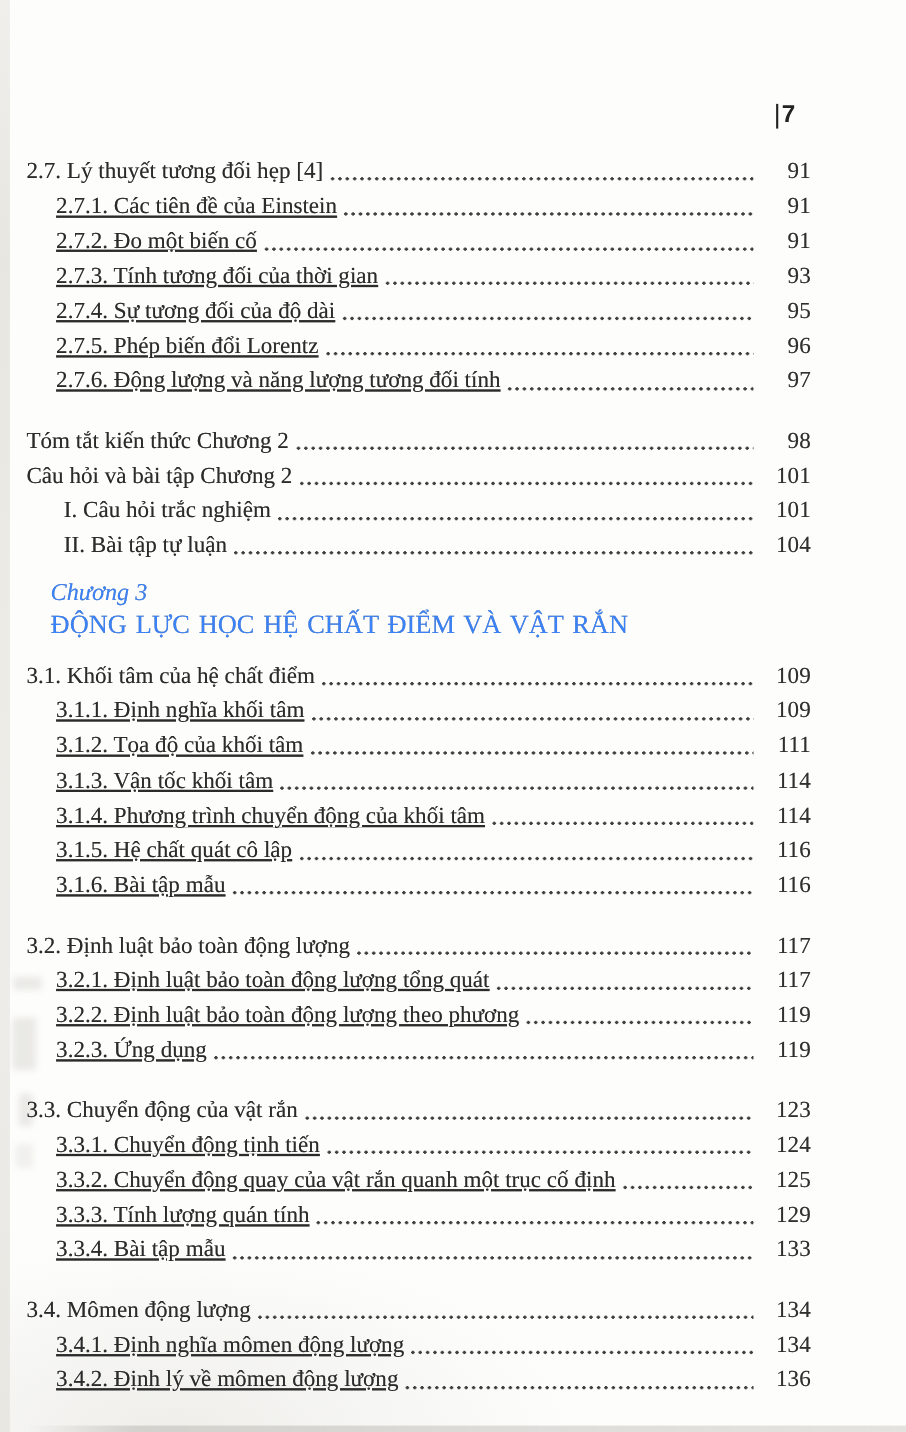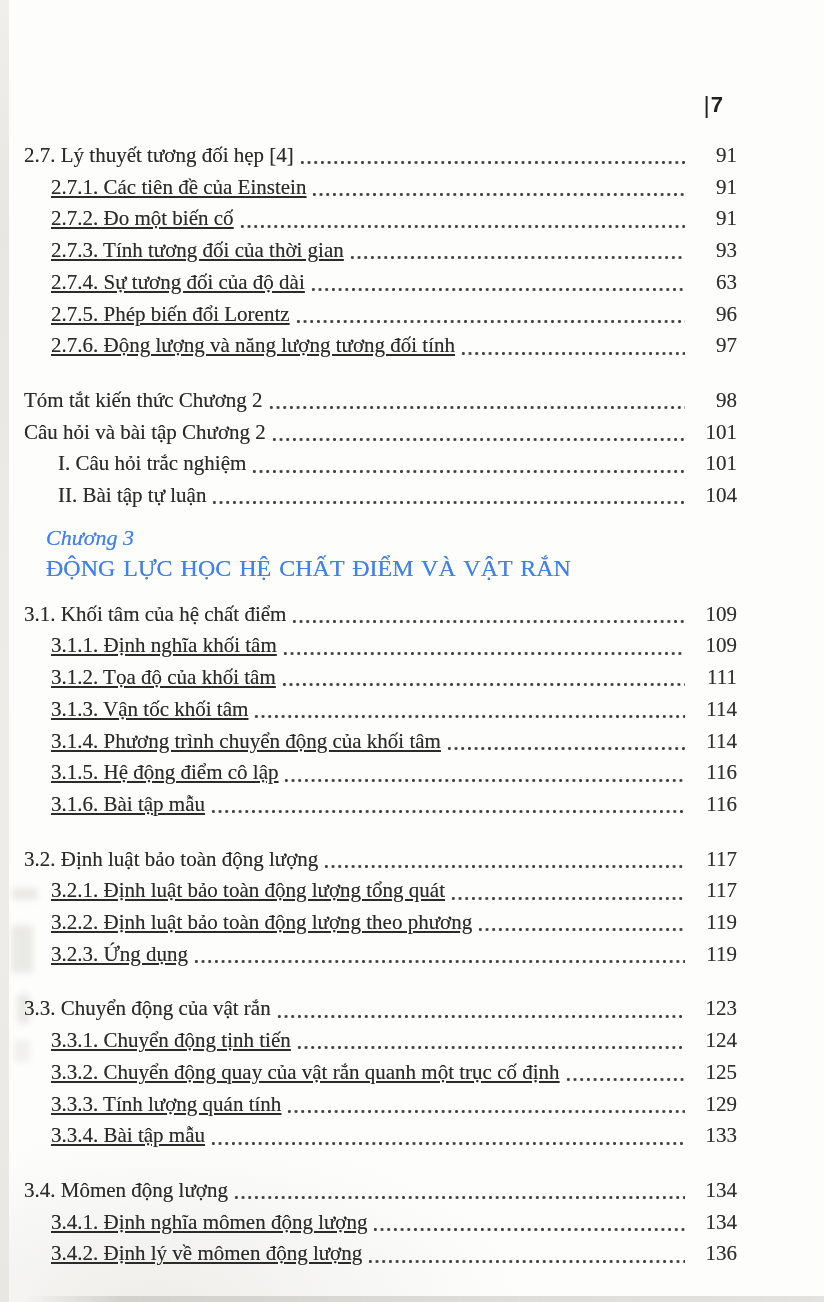--- a/index.html
+++ b/index.html
@@ -143,21 +143,21 @@
 
   <div class="row lvl1">
     <span class="lbl">2.7.3. Tính tương đối của thời gian</span>
     <span class="leader"></span>
     <span class="pg">93</span>
   </div>
 
   <div class="row lvl1">
     <span class="lbl">2.7.4. Sự tương đối của độ dài</span>
     <span class="leader"></span>
-    <span class="pg">63</span>
+    <span class="pg">95</span>
   </div>
 
   <div class="row lvl1">
     <span class="lbl">2.7.5. Phép biến đổi Lorentz</span>
     <span class="leader"></span>
     <span class="pg">96</span>
   </div>
 
   <div class="row lvl1">
     <span class="lbl">2.7.6. Động lượng và năng lượng tương đối tính</span>
@@ -218,21 +218,21 @@
     <span class="pg">114</span>
   </div>
 
   <div class="row lvl1">
     <span class="lbl">3.1.4. Phương trình chuyển động của khối tâm</span>
     <span class="leader"></span>
     <span class="pg">114</span>
   </div>
 
   <div class="row lvl1">
-    <span class="lbl">3.1.5. Hệ động điểm cô lập</span>
+    <span class="lbl">3.1.5. Hệ chất quát cô lập</span>
     <span class="leader"></span>
     <span class="pg">116</span>
   </div>
 
   <div class="row lvl1">
     <span class="lbl">3.1.6. Bài tập mẫu</span>
     <span class="leader"></span>
     <span class="pg">116</span>
   </div>
 

